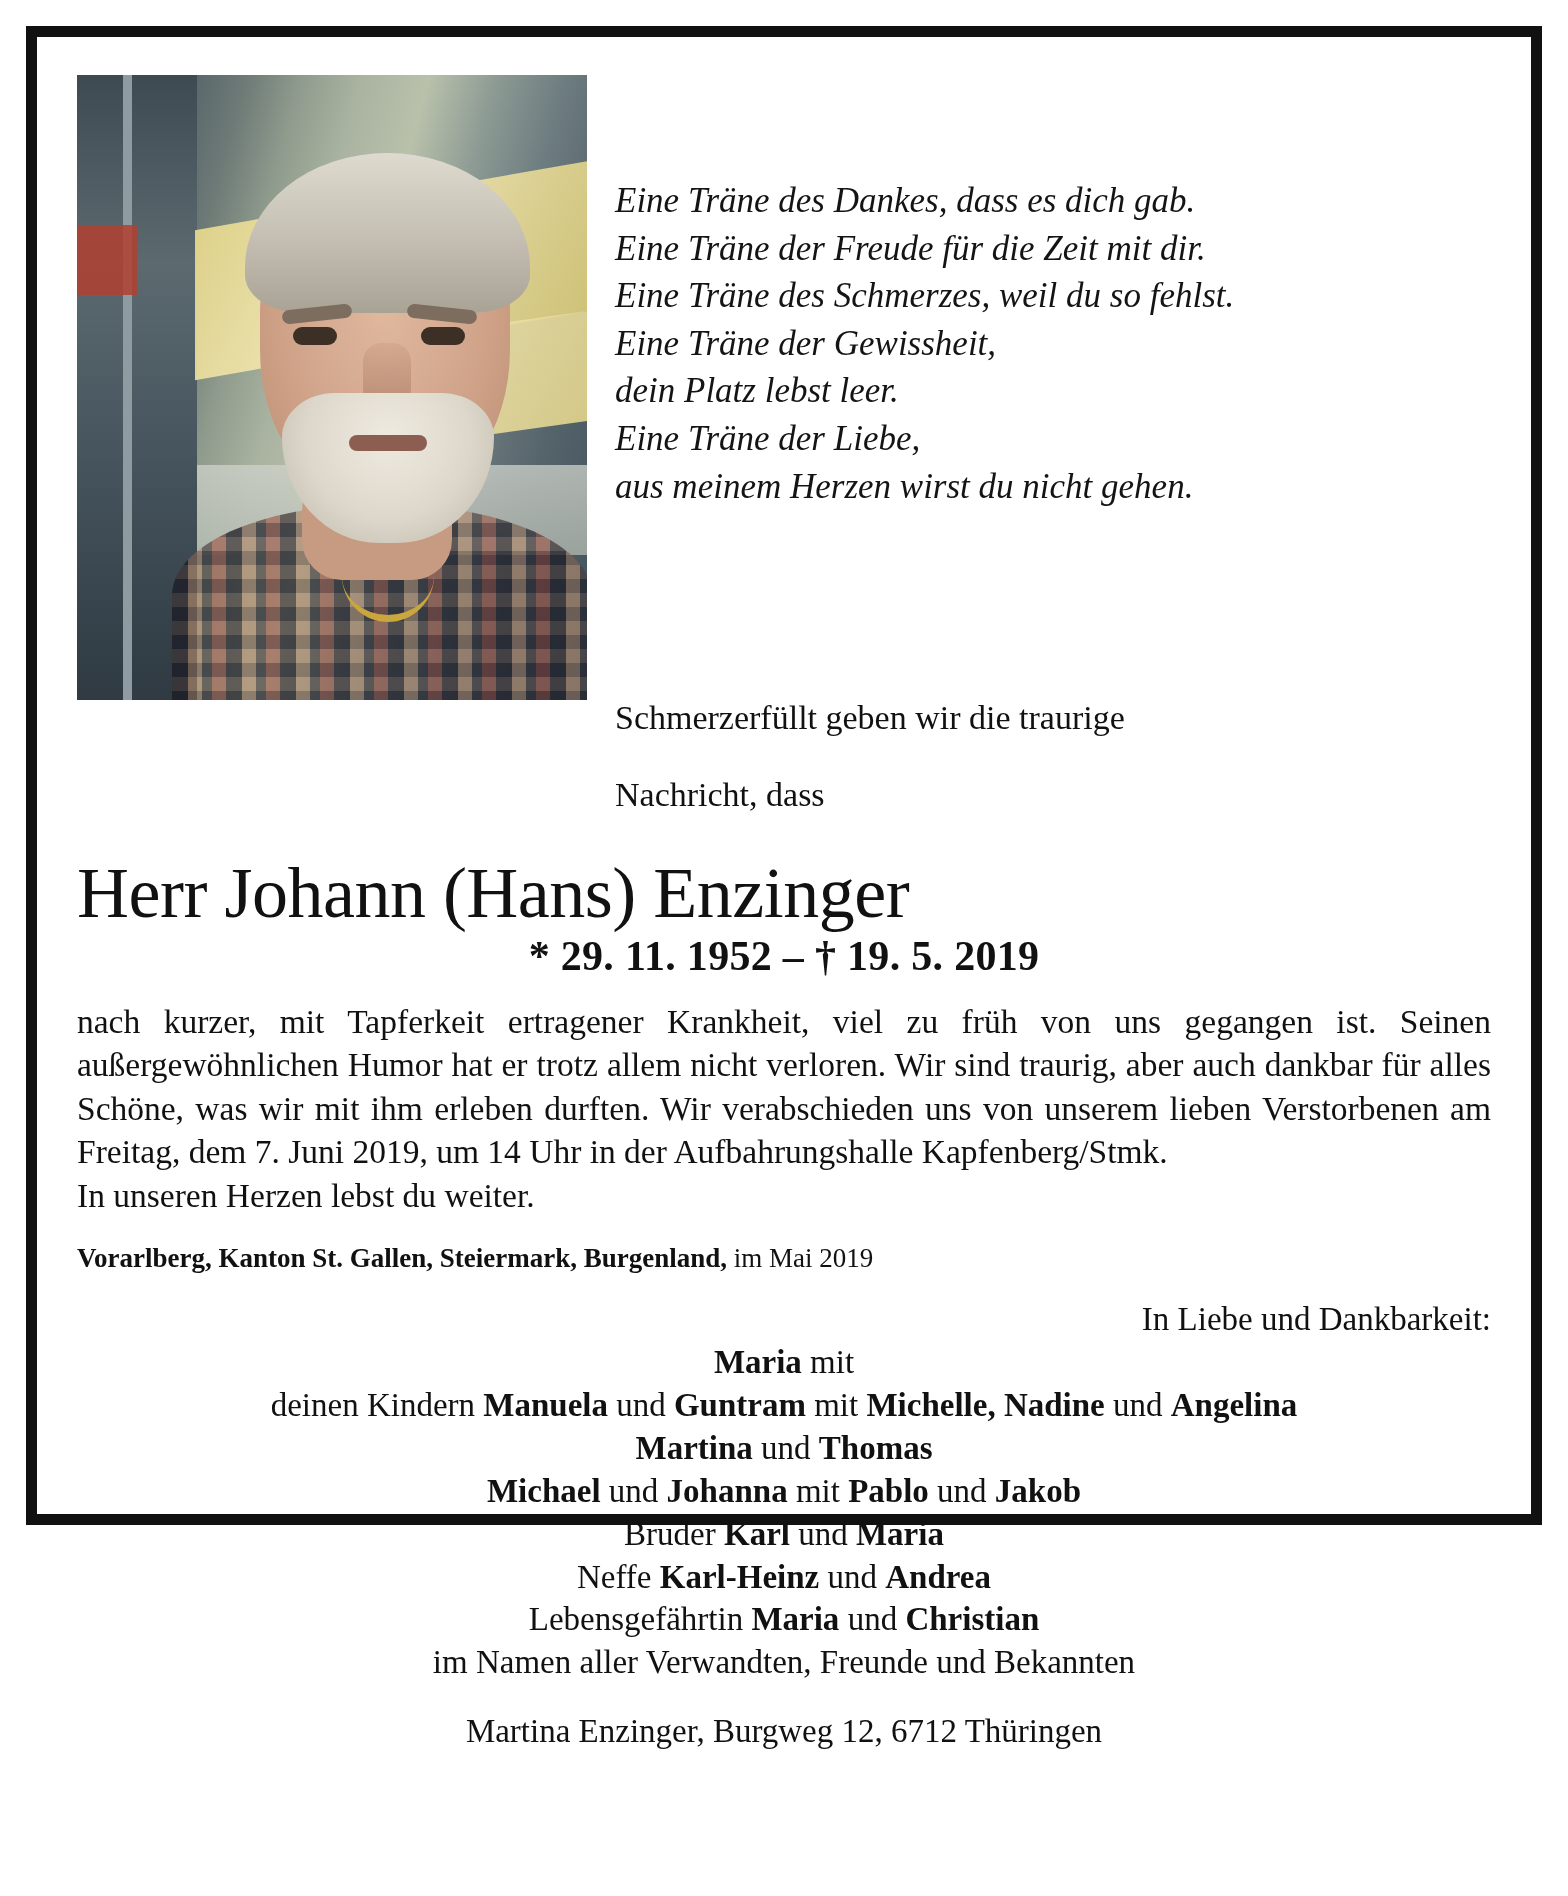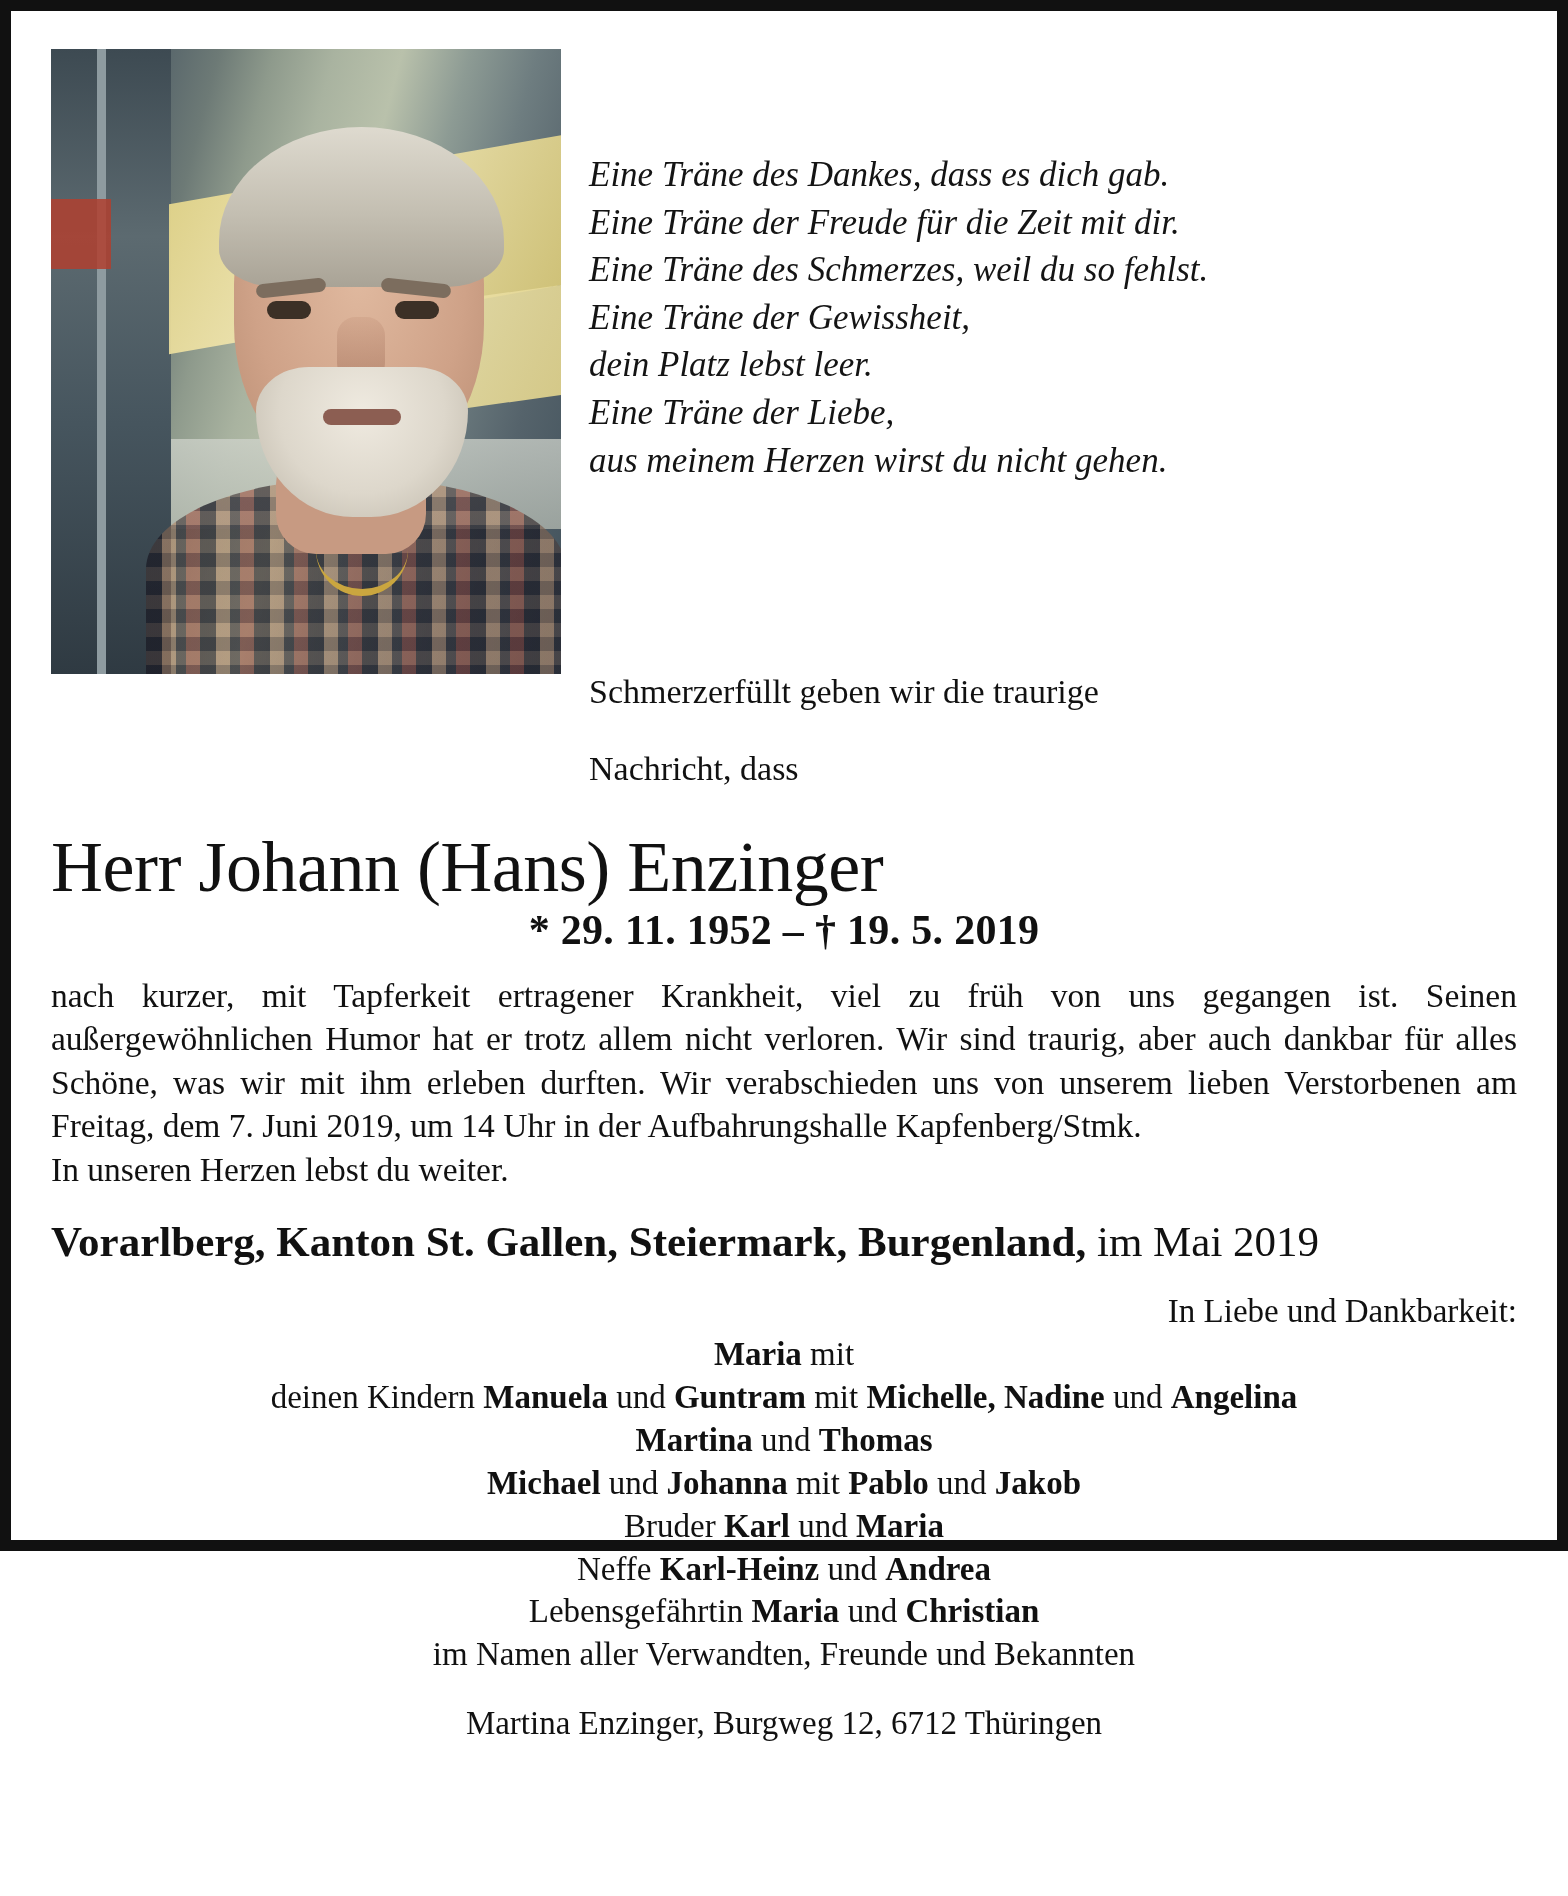--- a/index.html
+++ b/index.html
@@ -10,20 +10,21 @@
   body {
     width: 1568px;
     height: 1896px;
     font-family: "Liberation Serif", serif;
     color: #111111;
   }
   .page {
     width: 1568px;
     height: 1551px;
     box-sizing: border-box;
+    padding: 26px;
     background: #ffffff;
   }
   .frame {
     box-sizing: border-box;
     width: 100%;
     height: 100%;
     border: 11px solid #111111;
     background: #ffffff;
     padding: 22px 40px 24px 40px;
     position: relative;
@@ -183,21 +184,21 @@
     margin-top: 20px;
     font-size: 33.5px;
     line-height: 1.30;
     text-align: justify;
     text-justify: inter-word;
   }
   .body-text .last { text-align: left; }
 
   .place-line {
     margin-top: 26px;
-    font-size: 43px;
+    font-size: 27px;
   }
   .place-line b { font-weight: bold; }
 
   .family {
     margin-top: 24px;
     text-align: center;
     font-size: 33px;
     line-height: 1.30;
   }
   .family .row { white-space: nowrap; }

